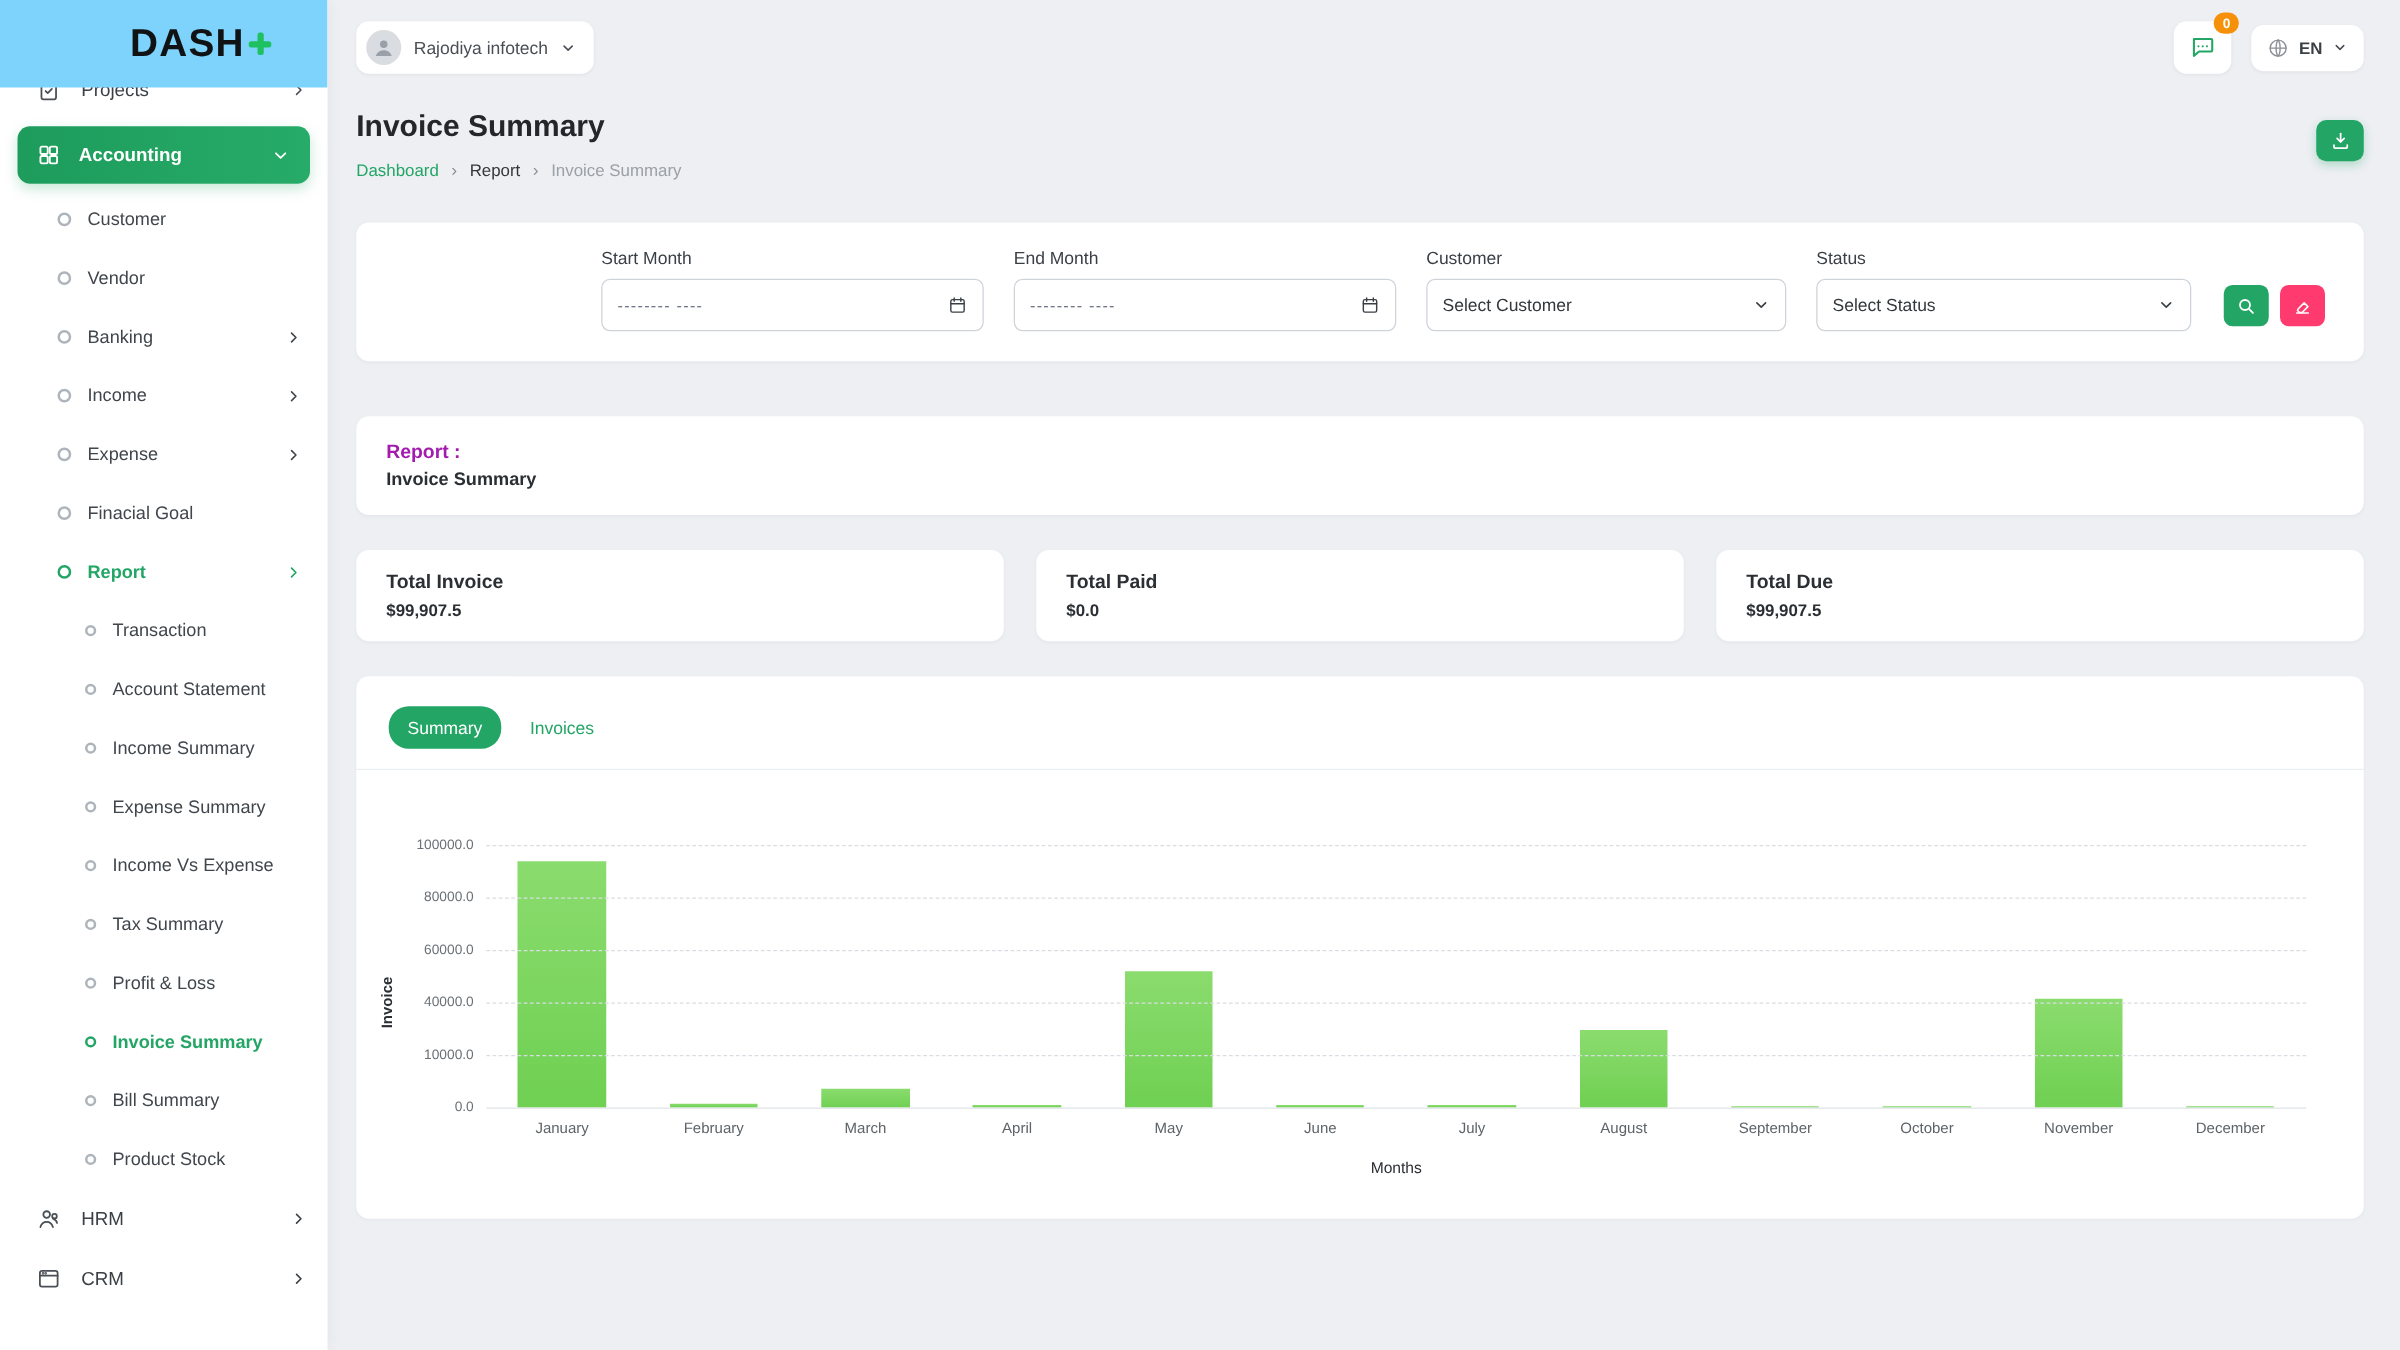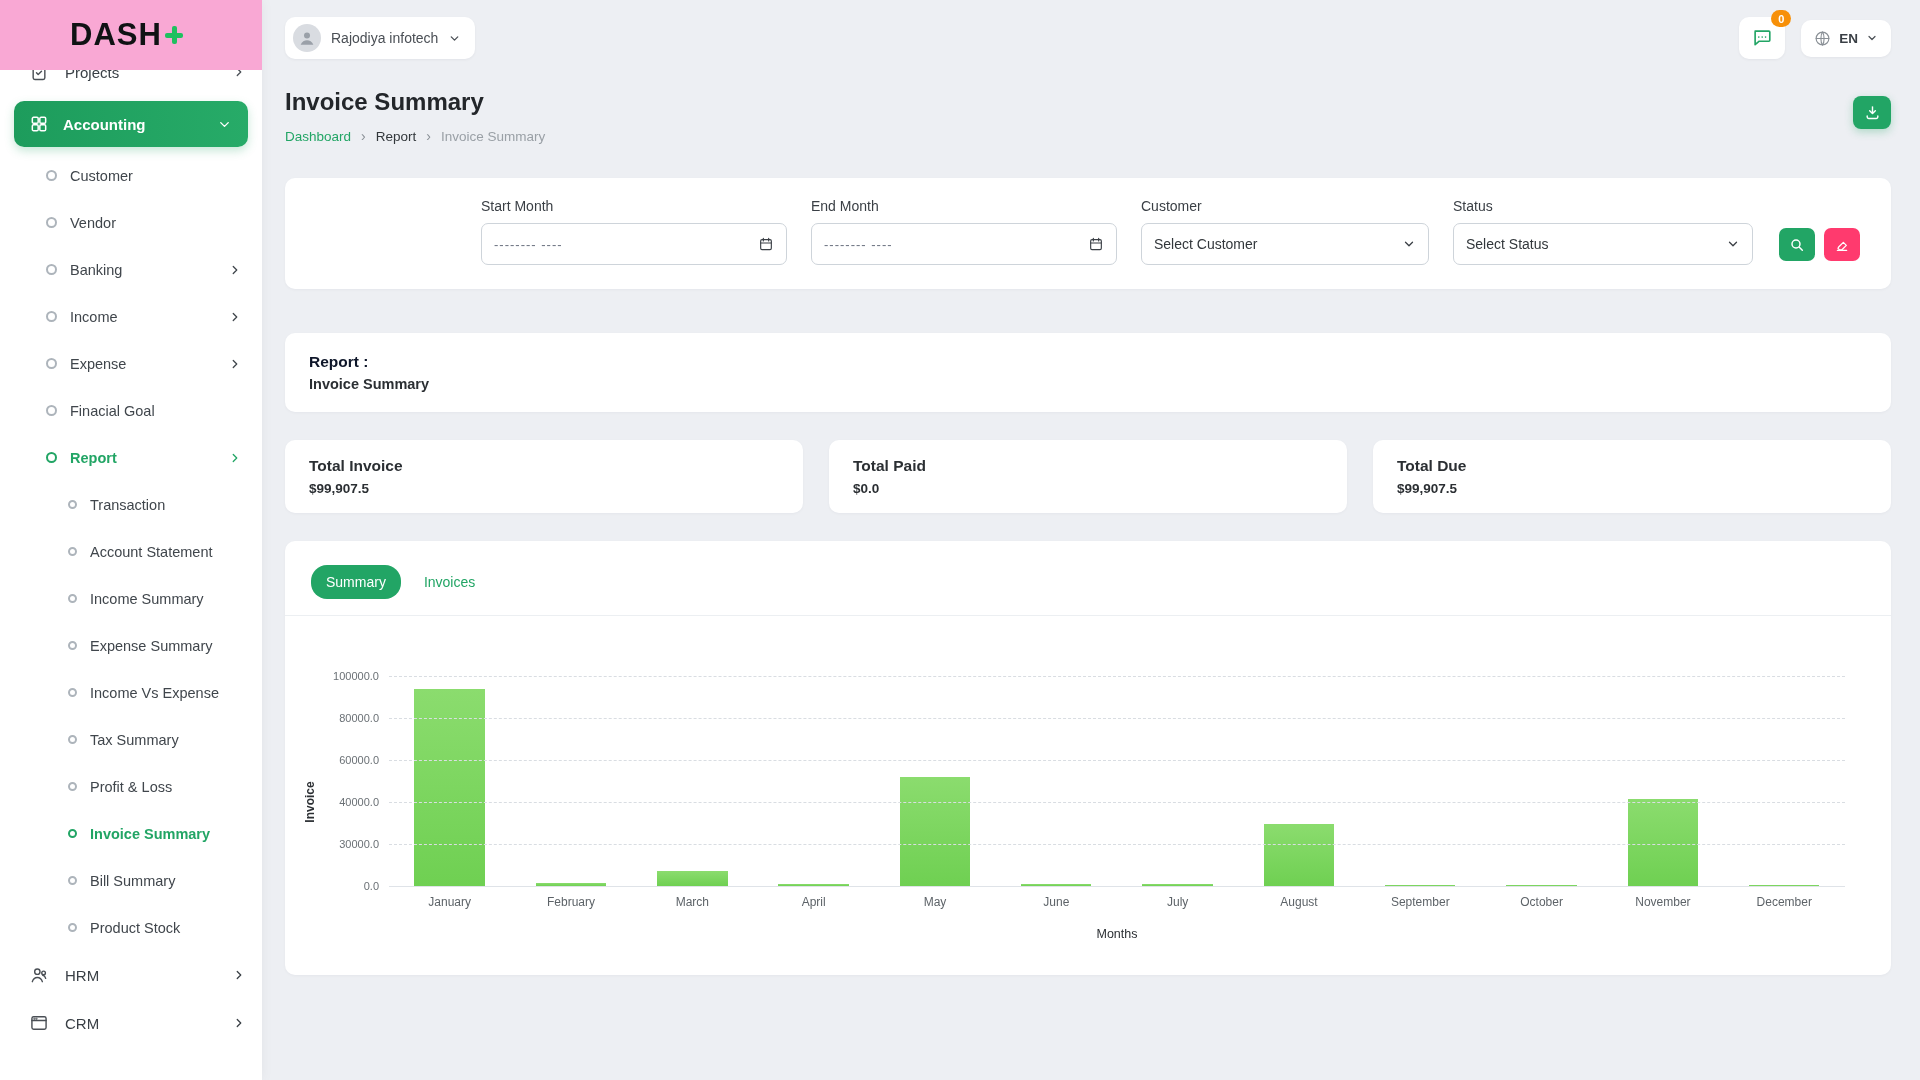--- a/index.html
+++ b/index.html
@@ -16,22 +16,22 @@
   }
   *{box-sizing:border-box;margin:0;padding:0;}
   body{
     width:1920px;height:1080px;overflow:hidden;position:relative;
     background:var(--bg);color:var(--text);
     font-family:"Liberation Sans",sans-serif;
   }
   
   .sidebar{position:absolute;left:0;top:0;width:262px;height:1080px;background:#fff;
     box-shadow:0 0 12px rgba(20,30,40,.05);overflow:hidden;z-index:5;}
-  .logo{position:absolute;left:0;top:0;width:262px;height:70px;background:#f9a8d4;z-index:3;
-    display:flex;align-items:center;padding-left:70px;text-align:right;}
+  .logo{position:absolute;left:0;top:0;width:262px;height:70px;background:#7dd3fc;z-index:3;
+    display:flex;align-items:center;padding-left:104px;text-align:right;}
   .logo-text{font-size:31px;font-weight:800;letter-spacing:1px;color:#101214;}
   .logo-plus{width:18px;height:18px;position:relative;margin-left:3px;}
   .logo-plus::before,.logo-plus::after{content:"";position:absolute;background:var(--green-bright);border-radius:2px;}
   .logo-plus::before{left:0;top:7px;width:18px;height:5px;}
   .logo-plus::after{left:7px;top:0;width:5px;height:18px;}
   .menu{position:absolute;top:70px;left:0;right:0;margin-top:-22px;}
   .nav-top{display:flex;align-items:center;height:48px;padding:0 16px 0 28px;color:#3a4046;
     font-size:15px;font-weight:500;cursor:pointer;}
   .nav-top .nicon{width:22px;height:22px;margin-right:15px;display:flex;align-items:center;justify-content:center;color:#4a4f55;}
   .nav-top .lbl{flex:1;}
@@ -88,21 +88,21 @@
   .select-input{font-size:14px;color:#32373b;}
   .sel-customer{width:288px;}
   .sel-status{width:300px;}
   .filter-actions{display:flex;gap:9px;margin-left:2px;padding-bottom:4px;}
   .icon-btn{width:36px;height:33px;border:none;border-radius:7px;cursor:pointer;
     display:flex;align-items:center;justify-content:center;}
   .icon-btn.search{background:var(--green);}
   .icon-btn.reset{background:var(--pink);}
   .info-row{display:flex;gap:26px;margin-top:44px;}
   .info-card{flex:1;padding:20px 24px;}
-  .info-label{font-size:15.5px;font-weight:700;color:#0f172a;}
+  .info-label{font-size:15.5px;font-weight:700;color:#a21caf;}
   .info-value{font-size:14.5px;font-weight:700;color:#2b2f33;margin-top:5px;}
   .stats-row{display:flex;gap:26px;margin-top:28px;}
   .stat-card{flex:1;padding:17px 24px;}
   .stat-label{font-size:15.5px;font-weight:700;color:#2b2f33;}
   .stat-value{font-size:13.5px;font-weight:600;color:#2b2f33;margin-top:6px;}
   
   .chart-card{margin-top:28px;padding:24px 0 34px 0;}
   .tabs{display:flex;align-items:center;gap:8px;padding:0 26px;}
   .tab{font-size:14px;padding:9px 15px;cursor:pointer;border-radius:16px;color:var(--green);font-weight:500;}
   .tab.active{background:var(--green);color:#fff;}
@@ -469,21 +469,21 @@
             <div class="slot">
               <div class="bar" style="height: 87.15px;"></div>
             </div>
             <div class="slot">
               <div class="bar" style="height: 1.26px;"></div>
             </div>
           </div>
       <div class="gridline zero" style="top: 210px;"></div>
           <div class="ytick" style="top: 204px;">0.0</div>
           <div class="gridline" style="top: 168px;"></div>
-          <div class="ytick" style="top: 162px;">30000.0</div>
+          <div class="ytick" style="top: 162px;">10000.0</div>
           <div class="gridline" style="top: 126px;"></div>
           <div class="ytick" style="top: 120px;">40000.0</div>
           <div class="gridline" style="top: 84px;"></div>
           <div class="ytick" style="top: 78px;">60000.0</div>
           <div class="gridline" style="top: 42px;"></div>
           <div class="ytick" style="top: 36px;">80000.0</div>
           <div class="gridline" style="top: 0px;"></div>
           <div class="ytick" style="top: -6px;">100000.0</div>
         </div>
       <div class="months-row">

